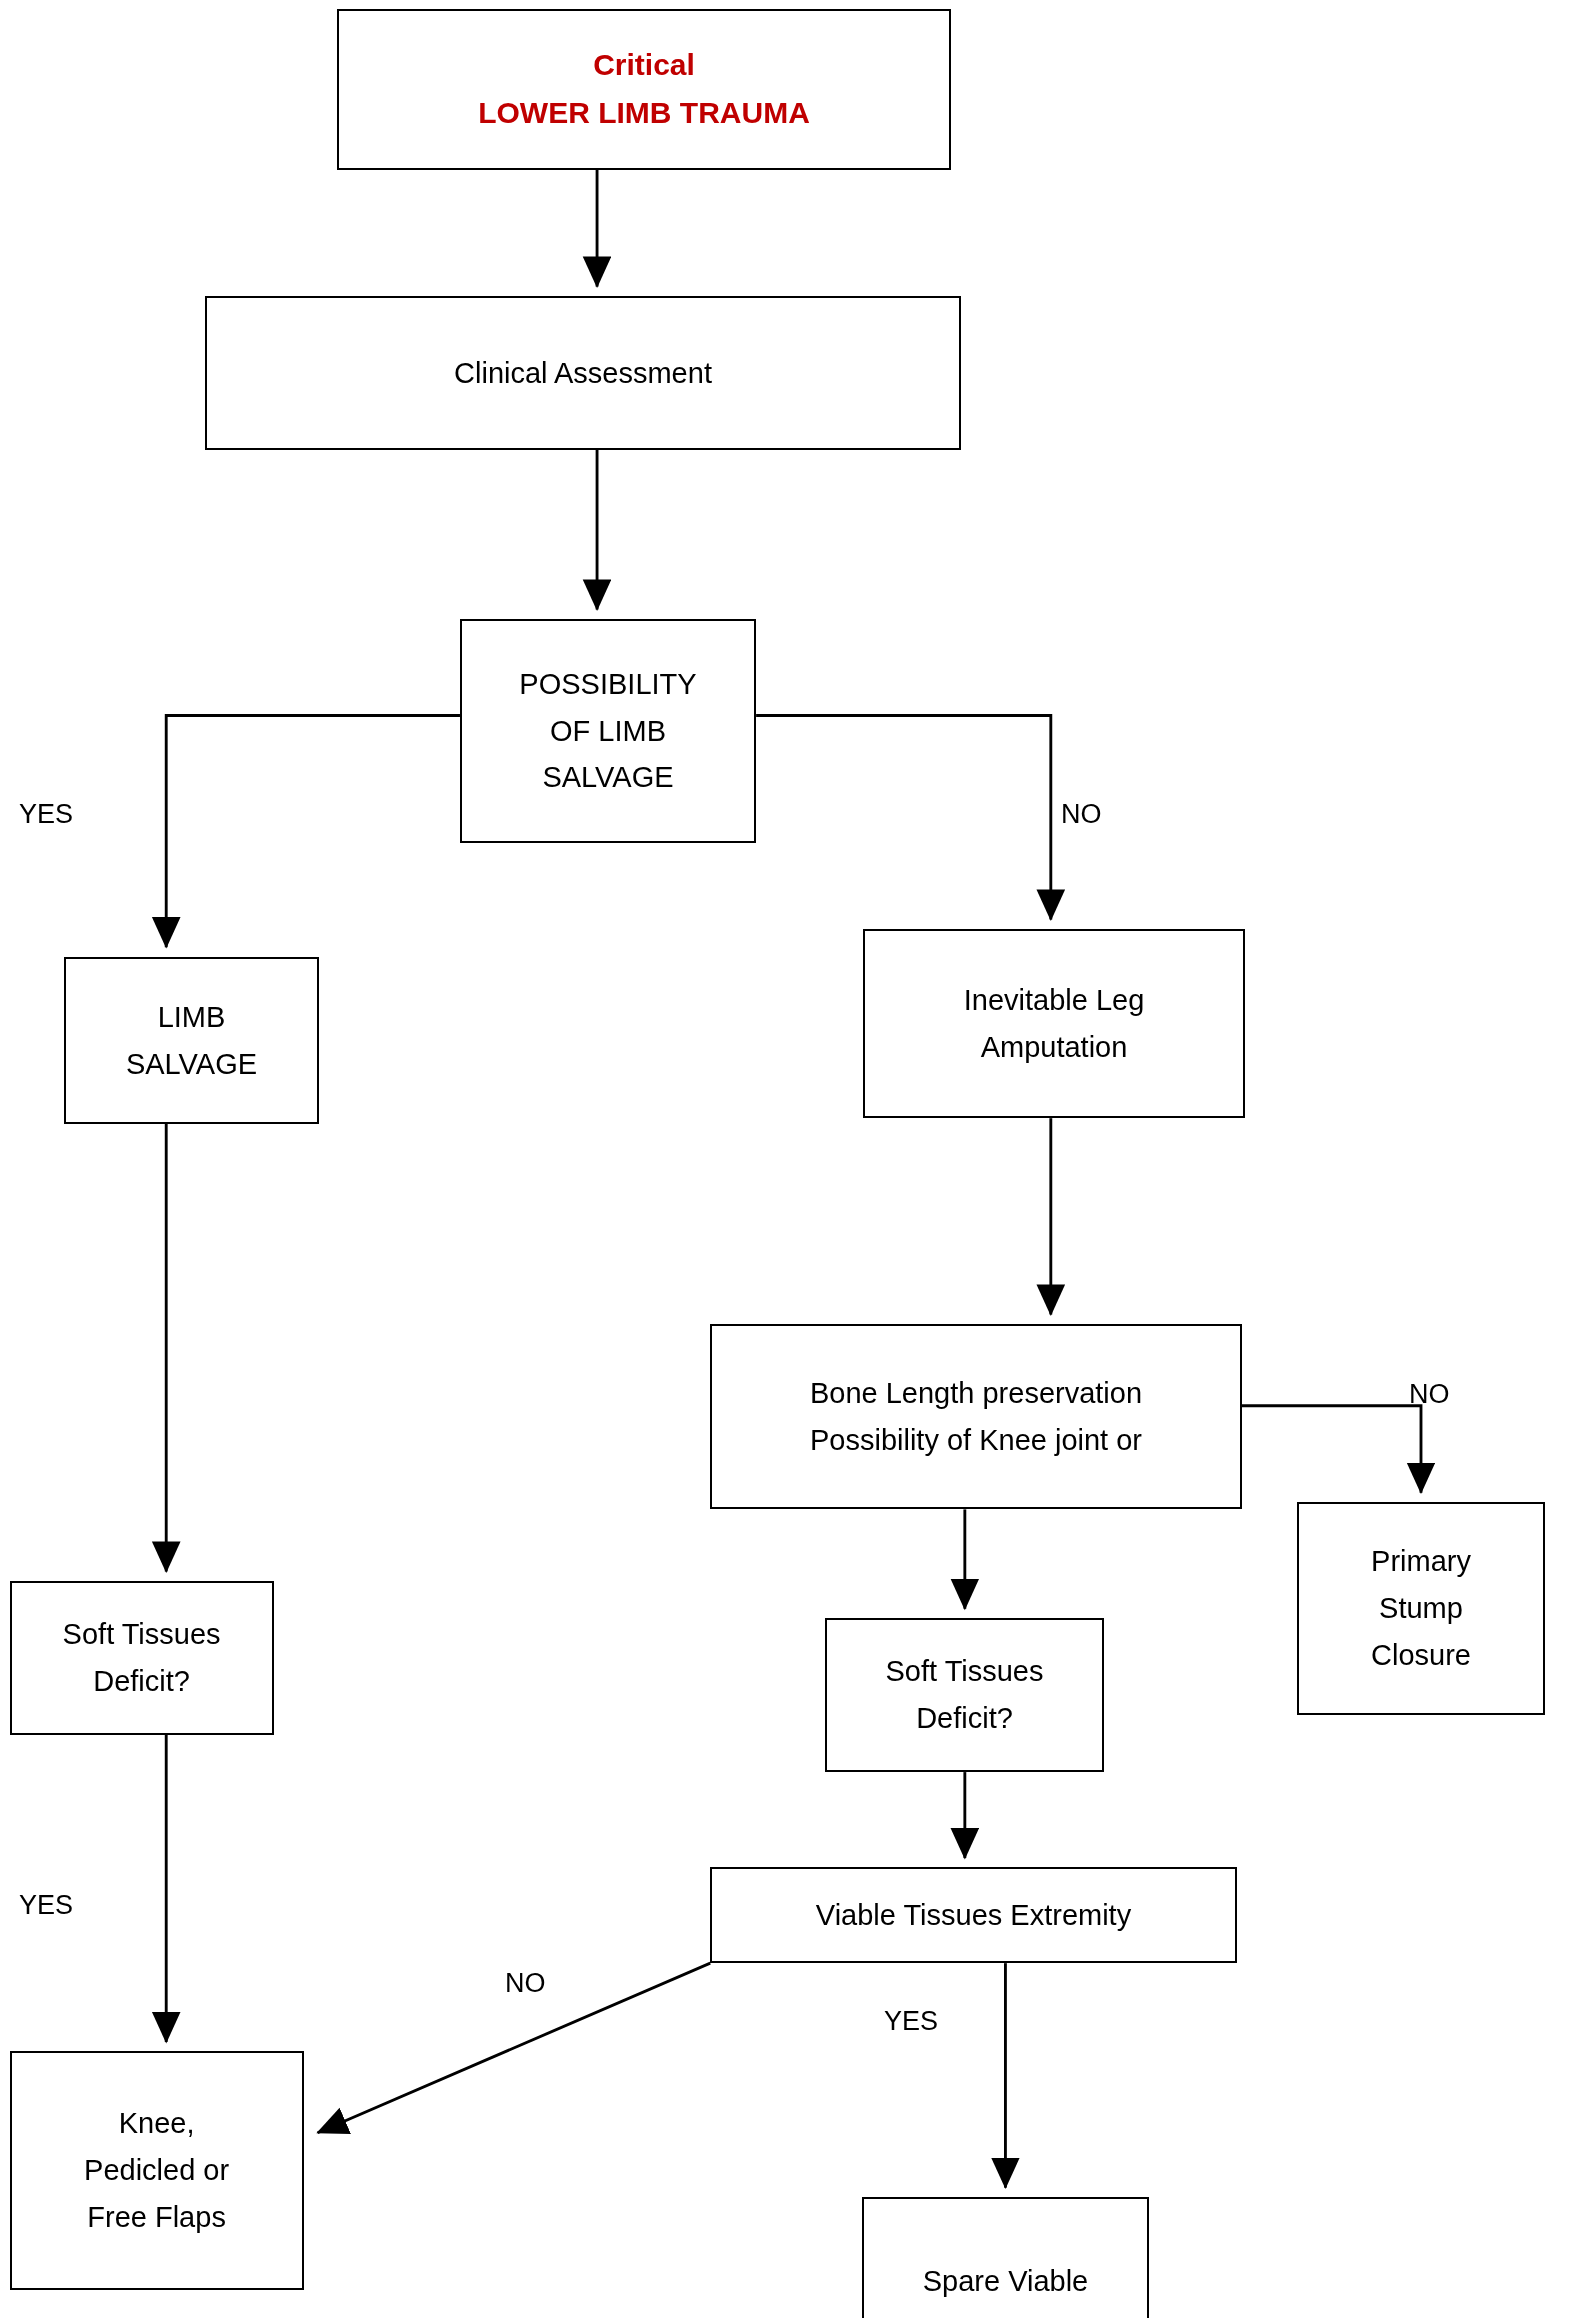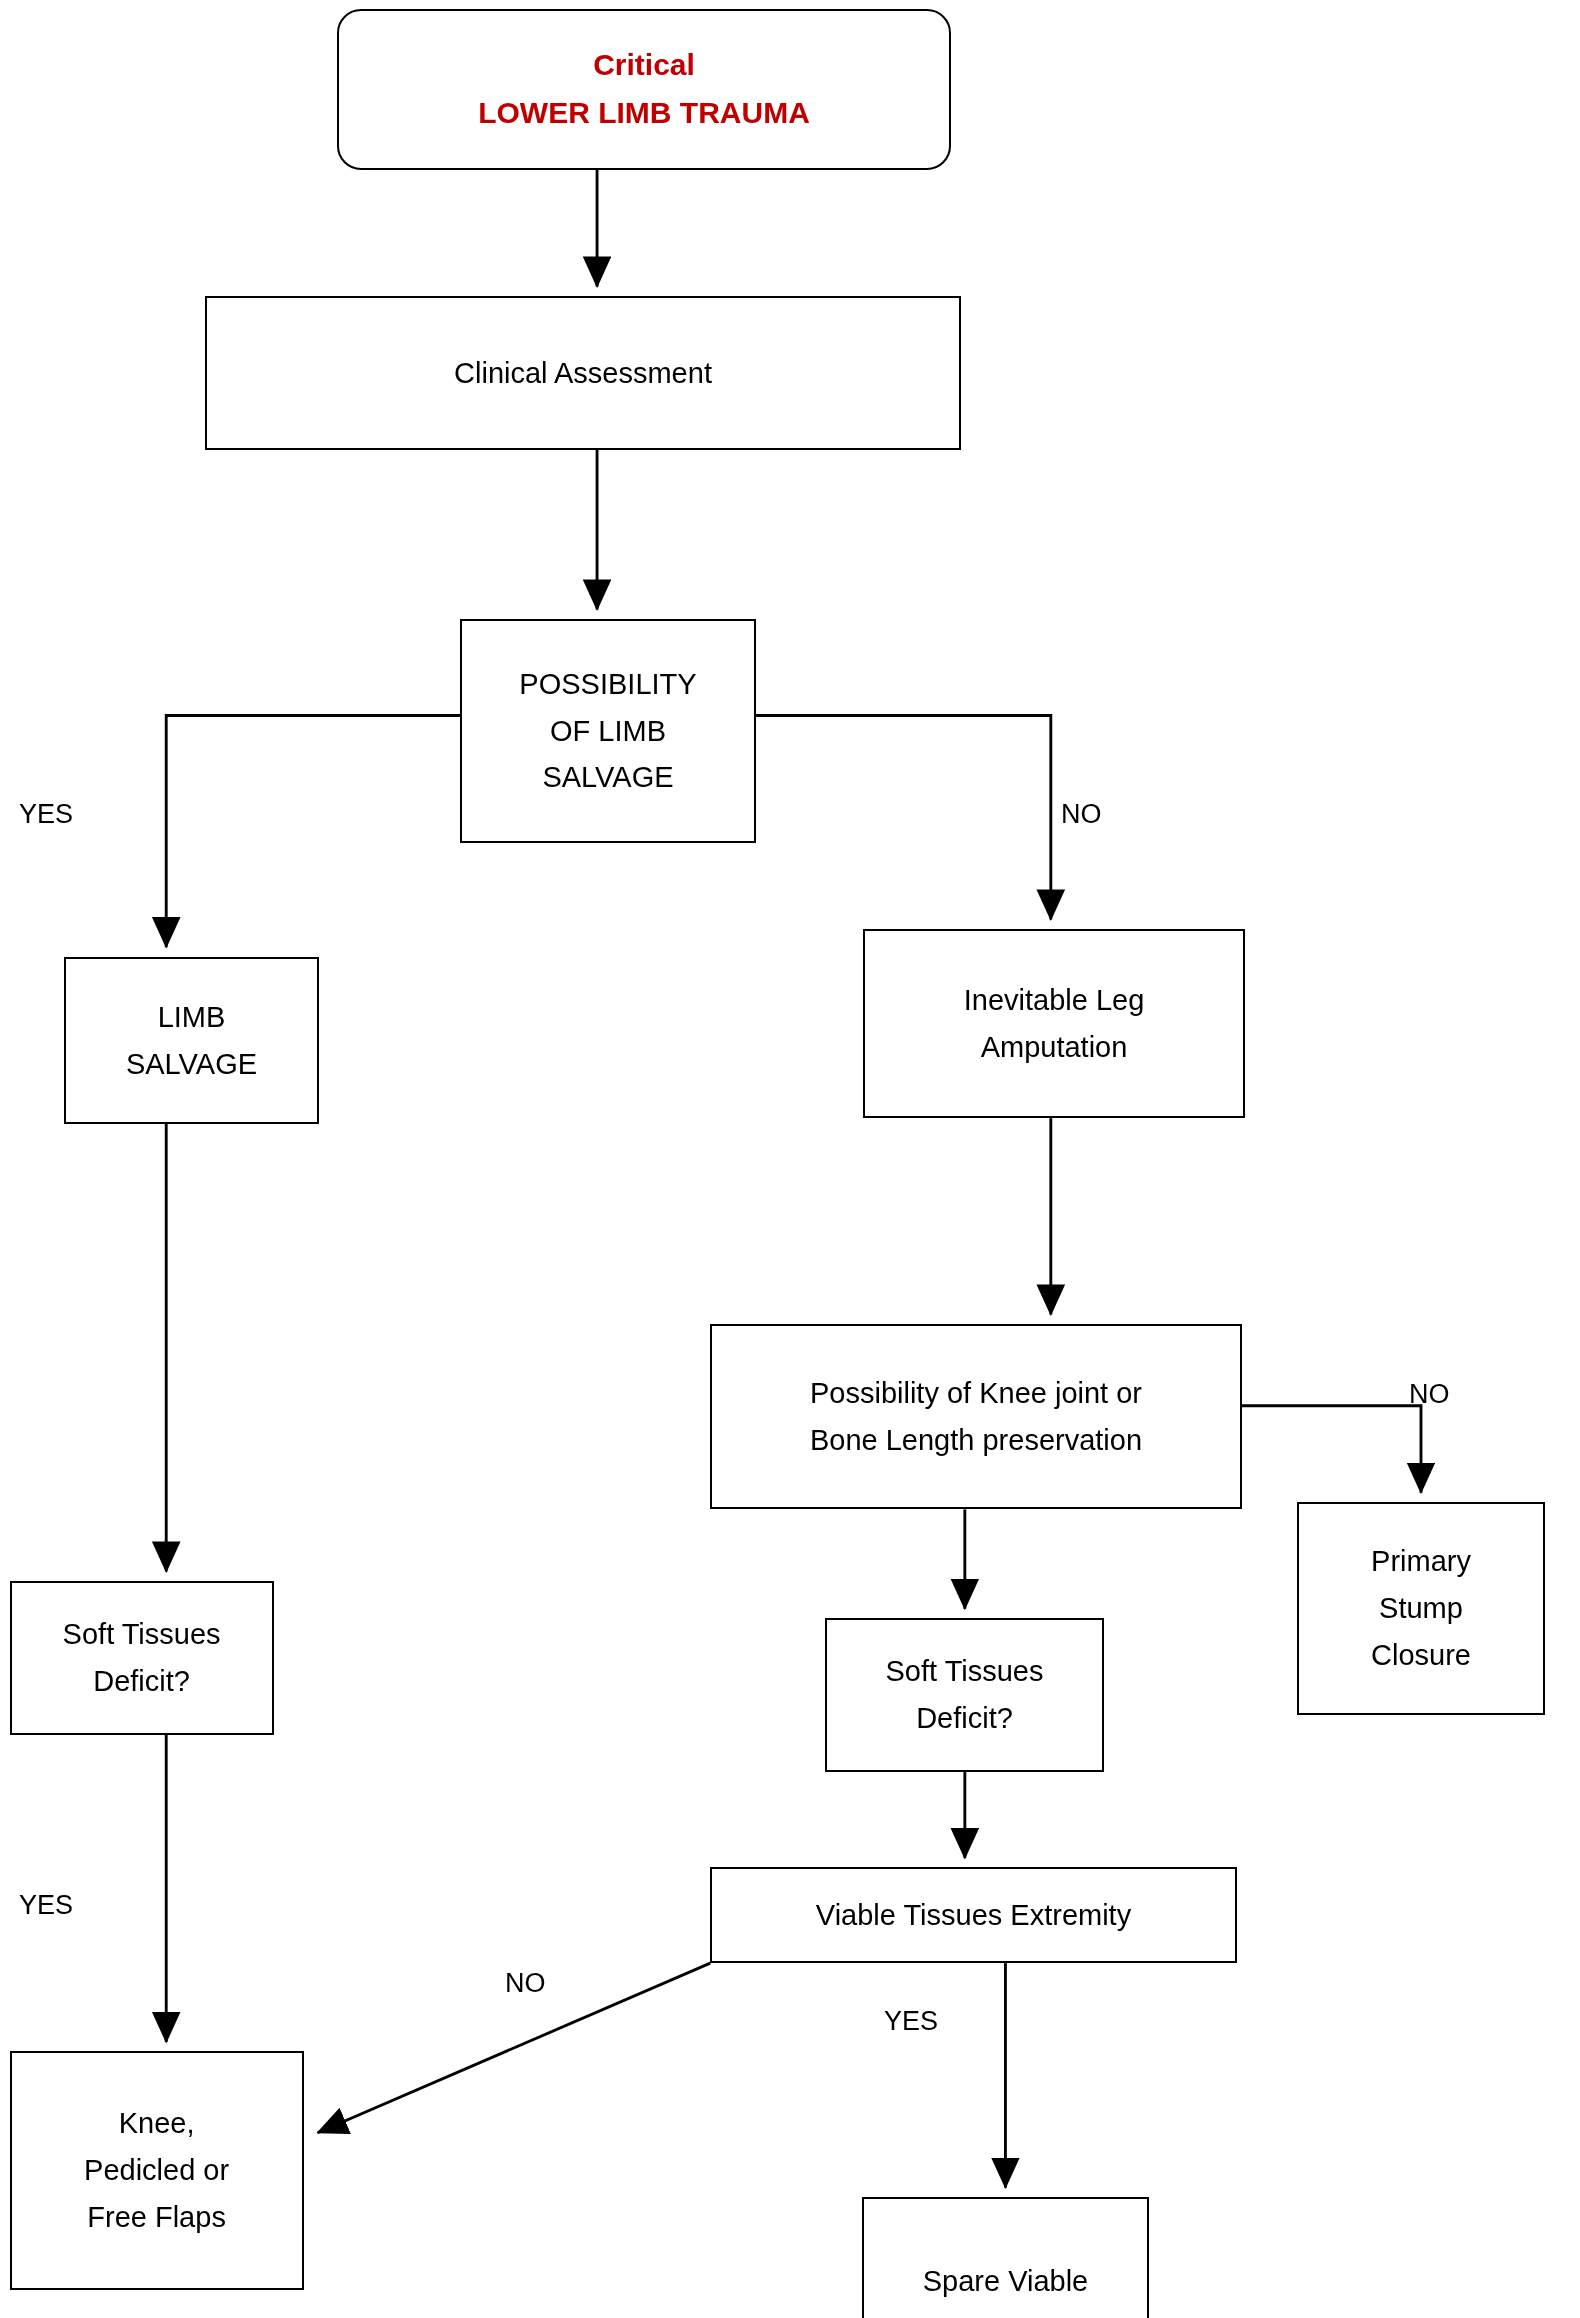--- a/index.html
+++ b/index.html
@@ -48,21 +48,21 @@
   svg.connectors {
     position: absolute;
     left: 0;
     top: 0;
     width: 1581px;
     height: 2319px;
     z-index: 1;
     overflow: visible;
   }
   
-  #n-root        { left: 337px;  top: 8.6px;   width: 614px; height: 161px; font-size: 30px; border-radius: 24px; }
+  #n-root        { left: 337px;  top: 8.6px;   width: 614px; height: 161px; font-size: 30px; }
   #n-assessment  { left: 205px;  top: 296px;  width: 756px; height: 154px; font-size: 29px; }
   #n-possibility { left: 460px;  top: 619px; width: 296px;  height: 224px; font-size: 29px; }
   #n-salvage     { left: 64px;  top: 957px; width: 255px;  height: 167px; font-size: 29px; }
   #n-amputation  { left: 863px; top: 929px; width: 382px;  height: 189px; font-size: 29px; }
   #n-knee        { left: 710px; top: 1324px; width: 532px; height: 185px; font-size: 29px; }
   #n-softleft    { left: 9.6px;   top: 1581px; width: 264px;  height: 154px; font-size: 29px; }
   #n-softmid     { left: 825px; top: 1618px; width: 279px;  height: 154px; font-size: 29px; }
   #n-stump       { left: 1297px; top: 1502px; width: 248px;  height: 213px; font-size: 29px; }
   #n-viable      { left: 710px; top: 1867px; width: 527px; height: 96px; font-size: 29px; }
   #n-flaps       { left: 9.6px;   top: 2051px; width: 294px;  height: 239px; font-size: 29px; }
@@ -155,22 +155,22 @@
     <span class="line">LIMB</span>
     <span class="line">SALVAGE</span>
   </div>
 
   <div class="node" id="n-amputation">
     <span class="line">Inevitable Leg</span>
     <span class="line">Amputation</span>
   </div>
 
   <div class="node" id="n-knee">
+    <span class="line">Bone Length preservation</span>
     <span class="line">Possibility of Knee joint or</span>
-    <span class="line">Bone Length preservation</span>
   </div>
 
   <div class="node" id="n-softleft">
     <span class="line">Soft Tissues</span>
     <span class="line">Deficit?</span>
   </div>
 
   <div class="node" id="n-softmid">
     <span class="line">Soft Tissues</span>
     <span class="line">Deficit?</span>

